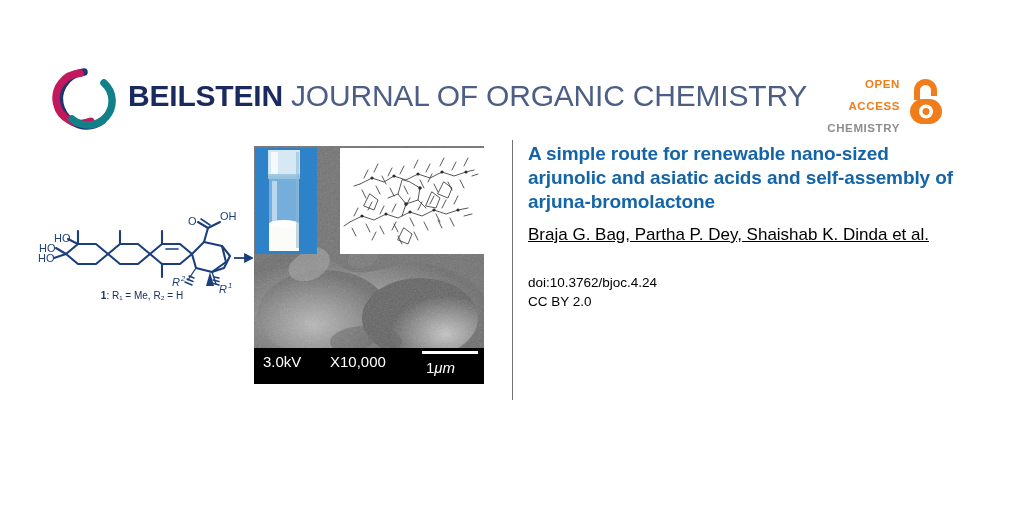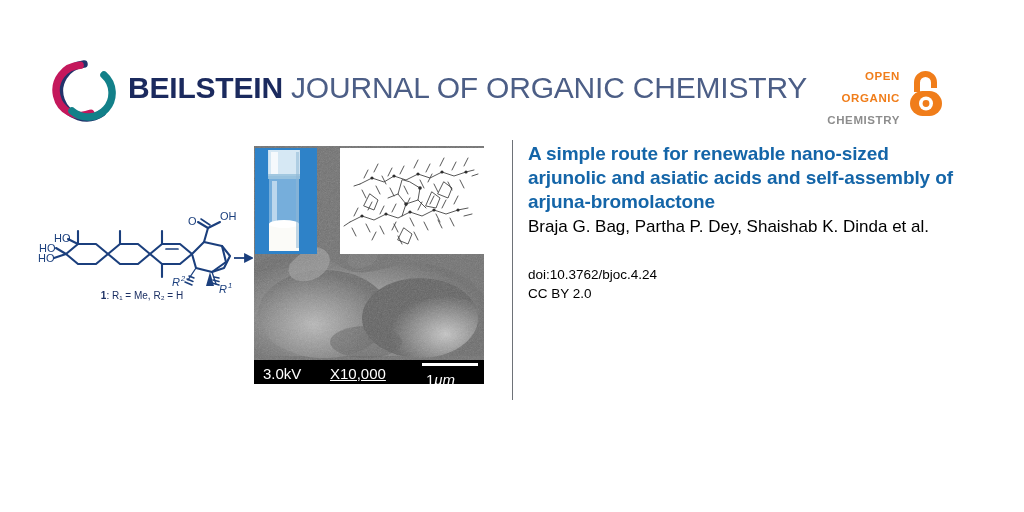--- a/index.html
+++ b/index.html
@@ -12,21 +12,21 @@
     height: 512px;
     position: relative;
     font-family: "Liberation Sans", sans-serif;
     color: #000000;
     overflow: hidden;
   }
 
   
   .masthead {
     position: absolute;
-    left: 0; top: 4px;
+    left: 0; top: 12px;
     width: 984px;
     height: 130px;
   }
   .logo-mark {
     position: absolute;
     left: 52px; top: 55px;
     width: 64px; height: 64px;
   }
   .masthead-title {
     position: absolute;
@@ -109,27 +109,27 @@
   .inset-struct {
     position: absolute;
     left: 86px; top: 2px;
     width: 144px; height: 106px;
     background: #ffffff;
     overflow: hidden;
   }
   .sem-bar {
     position: absolute;
     left: 0; bottom: 0;
-    width: 230px; height: 24px;
+    width: 230px; height: 36px;
     background: #000;
     color: #ffffff;
     font-size: 15px;
   }
   .sem-kv { position: absolute; left: 9px; top: 5px; }
-  .sem-mag { position: absolute; left: 76px; top: 5px; text-decoration: underline; }
+  .sem-mag { position: absolute; left: 76px; top: 5px; }
   .sem-scale-label { position: absolute; left: 172px; top: 11px; font-style: italic; text-align: center; }
   .sem-scale-label .nonital { font-style: normal; }
   .sem-scale-line {
     position: absolute;
     left: 168px; top: 3px;
     width: 56px; height: 3px;
     background: #ffffff;
   }
 
   
@@ -151,21 +151,22 @@
     font-size: 19px;
     font-weight: bold;
     line-height: 24px;
     margin: 0 0 0 0;
     letter-spacing: -0.1px;
   }
   .authors {
     font-size: 17px;
     line-height: 25px;
     color: #000;
-    margin: 0 0 26px 0;
+    margin: 8px 0 26px 0;
+    text-decoration: underline;
   }
   .citation {
     font-size: 13.5px;
     line-height: 20px;
     margin: 0 0 14px 0;
     color: #000;
   }
   .citation .jrnl { font-style: italic; }
   .citation .yr { font-weight: bold; }
   .citation .vol { font-style: italic; }
@@ -189,21 +190,21 @@
     </svg>
   </div>
 
   <div class="masthead-title">
     <span class="mt-bold">BEILSTEIN</span><span class="mt-light"> JOURNAL OF ORGANIC CHEMISTRY</span>
   </div>
 
   <div class="oa-badge">
     <div class="oa-words">
       <span class="oa-open">OPEN</span>
-      <span class="oa-access">ORGANIC</span>
+      <span class="oa-access">ACCESS</span>
       <span class="oa-platinum">CHEMISTRY</span>
     </div>
     <svg class="oa-lock" viewBox="0 0 40 48" aria-hidden="true">
       <path d="M 11 22 L 11 12.5 A 8.5 8.5 0 0 1 28 12.5 L 28 18" fill="none" stroke="#f07d1a" stroke-width="6"></path>
       <rect x="4" y="21" width="32" height="25" rx="12.5" ry="12.5" fill="#f07d1a"></rect>
       <circle cx="20" cy="33.5" r="7" fill="#ffffff"></circle>
       <circle cx="20" cy="33.5" r="3.4" fill="#f07d1a"></circle>
     </svg>
   </div>
 </div>

